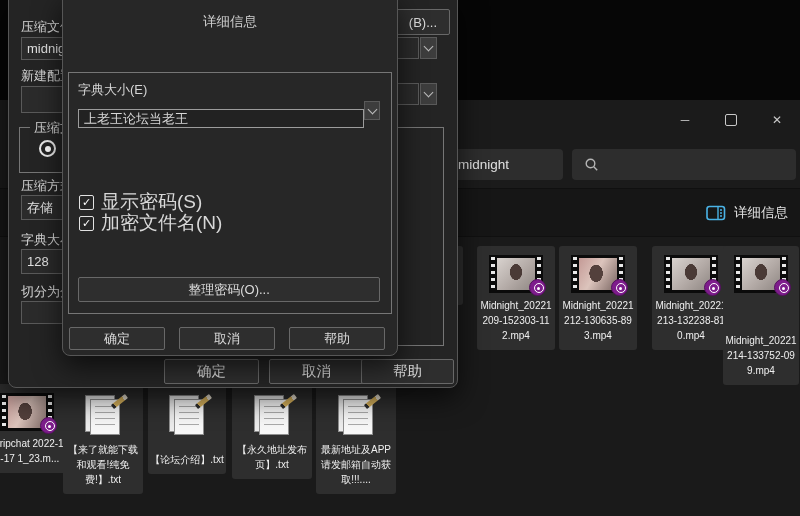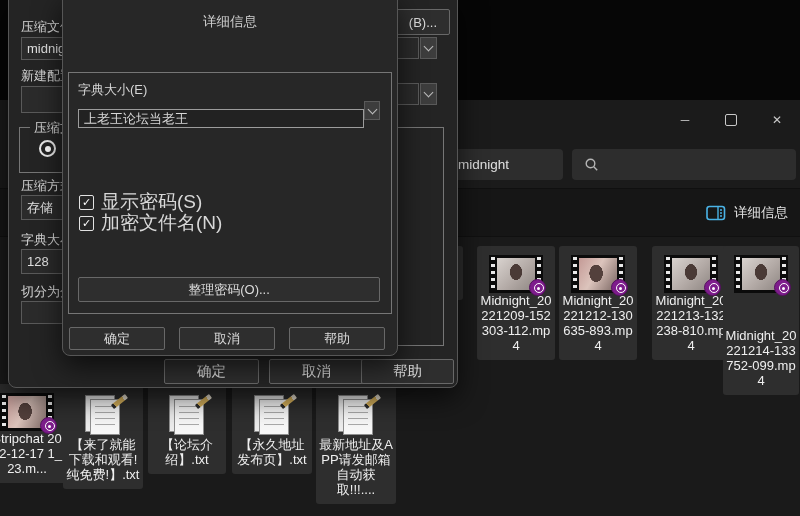--- a/index.html
+++ b/index.html
@@ -18,21 +18,21 @@
          display:flex;align-items:center;padding-left:28px;box-sizing:border-box;font-size:13.5px;color:#e2e2e2;}
   .search{position:absolute;left:572px;top:9px;width:224px;height:31px;background:#2d2d2d;border-radius:4px;
           display:flex;align-items:center;justify-content:space-between;padding:0 12px;box-sizing:border-box;
           font-size:13.5px;color:#9b9b9b;}
   .toolbar{height:48px;background:#161616;position:relative;border-bottom:1px solid #101010;box-sizing:border-box;}
   .details{position:absolute;right:12px;top:11px;height:26px;display:flex;align-items:center;gap:8px;
            font-size:13.5px;color:#e2e2e2;}
   
   .tile{position:absolute;background:#2e2e2e;border-radius:3px;z-index:2;width:80px;box-sizing:border-box;
         padding:9px 2px 7px;display:flex;flex-direction:column;align-items:center;}
-  .fname{width:74px;font-size:13px;line-height:15px;color:#efefef;text-align:center;word-break:break-all;}
+  .fname{margin-top:5px;width:74px;font-size:10px;line-height:15px;color:#efefef;text-align:center;word-break:break-all;}
   .vthumb{width:54px;height:38px;background:#0b0b0b;position:relative;flex:none;}
   .film{position:absolute;top:2px;bottom:2px;width:4px;background:repeating-linear-gradient(to bottom,#e8e8e8 0 3px,transparent 3px 7px);}
   .film.l{left:2px}.film.r{right:2px}
   .pic{position:absolute;left:8px;right:8px;top:3px;bottom:3px;
        background:radial-gradient(ellipse 10px 13px at 50% 44%,#4a3a36 0 60%,rgba(74,58,54,0) 62%),
                   linear-gradient(135deg,#d9d3cf,#b3aaa6 55%,#8f8783);}
   .pic.pink{background:radial-gradient(ellipse 11px 14px at 45% 48%,#53403c 0 60%,rgba(83,64,60,0) 62%),
                   linear-gradient(120deg,#c49a96,#dcc4bc 45%,#7a6662);}
   .badge{position:absolute;right:-3px;bottom:-3px;width:17px;height:17px;border-radius:50%;
          background:#7e1d8c;border:1px solid #54115e;box-sizing:border-box;}
@@ -169,21 +169,21 @@
   <div class="fname">Stripchat 2022-12-17 1_23.m...</div>
 </div>
 <div class="tile" style="left:63px;top:384px;width:80px;">
   <div class="txticon">
     <div class="sheet back"></div>
       <div class="sheet front"></div>
       <div class="pencil"></div>
   </div>
   <div class="fname">【来了就能下载和观看!纯免费!】.txt</div>
 </div>
-<div class="tile" style="left:148px;top:384px;width:78px;">
+<div class="tile" style="left:148px;top:384px;width:78px;gap:10px;">
   <div class="txticon">
     <div class="sheet back"></div>
       <div class="sheet front"></div>
       <div class="pencil"></div>
   </div>
   <div class="fname">【论坛介绍】.txt</div>
 </div>
 <div class="tile" style="left:232px;top:384px;width:80px;">
   <div class="txticon">
     <div class="sheet back"></div>

